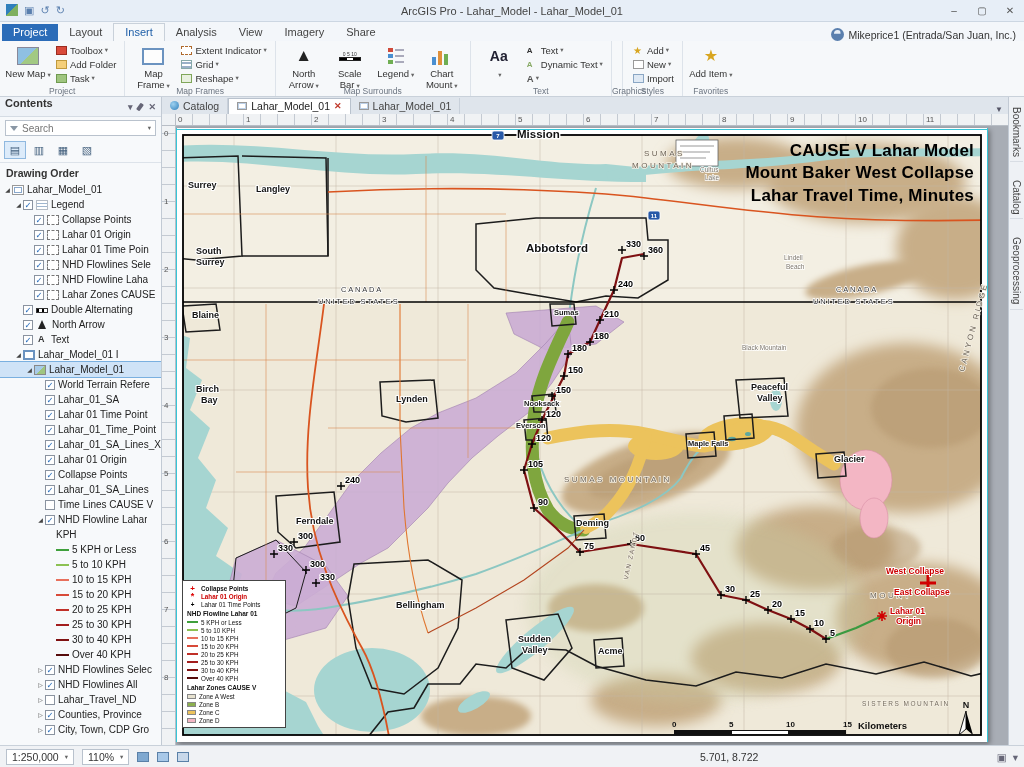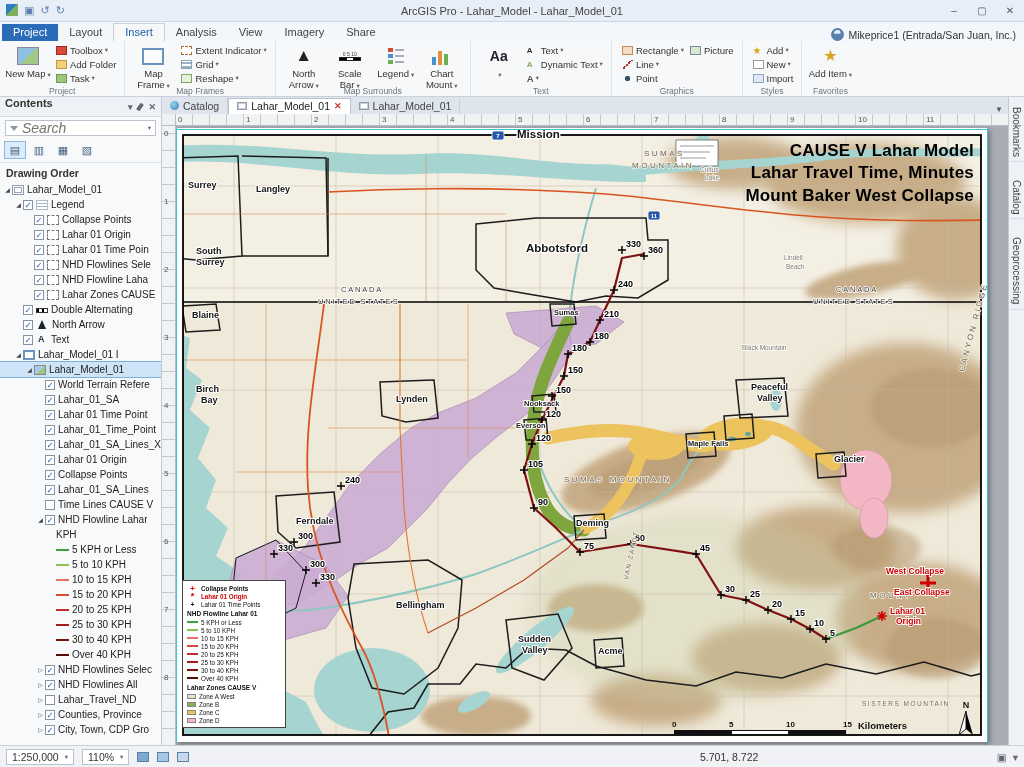--- a/index.html
+++ b/index.html
@@ -58,21 +58,21 @@
   .ic-aa{font-size:14px;font-weight:bold;color:#223;}
   .ic-additem{font-size:16px;color:#d8a520;line-height:18px;}
   
   .contents{position:absolute;left:0;top:97px;width:162px;bottom:22px;background:#f7f9fb;border-right:1px solid #c2cad4;display:flex;flex-direction:column;}
   .phead{height:20px;display:flex;padding:0 5px;font-size:11px;font-weight:bold;color:#333;background:#eef2f7;border-bottom:1px solid #d5dce4;}
   .phead .hicons{margin-left:auto;display:flex;gap:6px;color:#667;font-size:9px;align-items:center;}
   .pin{width:4px;height:8px;background:#667;transform:rotate(35deg);border-radius:1px;}
   .searchrow{padding:3px 5px;}
   .searchbox{height:16px;background:#fff;border:1px solid #b9c2cd;display:flex;align-items:center;padding:0 4px;gap:4px;}
   .funnel{width:0;height:0;border-left:4px solid transparent;border-right:4px solid transparent;border-top:5px solid #8a97a5;}
-  .searchbox input{border:none;outline:none;flex:1;font-size:14px;min-width:0;background:transparent;font-style:italic;}
+  .searchbox input{border:none;outline:none;flex:1;font-size:10px;min-width:0;background:transparent;}
   .ptools{display:flex;gap:2px;padding:2px 4px 3px;border-bottom:1px solid #dde3ea;}
   .ptool{width:22px;height:18px;display:flex;align-items:center;justify-content:center;font-size:11px;color:#44617e;border:1px solid transparent;}
   .ptool.on{background:#dcebfa;border-color:#8fb8df;}
   .sectlab{font-size:10.5px;font-weight:bold;color:#333;padding:4px 6px 2px;}
   .treewrap{flex:1;overflow:hidden;padding-top:1px;}
   .trow{display:flex;align-items:center;height:15px;font-size:10px;color:#222;white-space:nowrap;overflow:hidden;}
   .trow.sel{background:#cfe3f7;outline:1px solid #7ab0e0;}
   .exp{width:9px;font-size:6px;color:#444;text-align:center;flex:none;}
   .cb{width:10px;height:10px;border:1px solid #8a93a0;background:#fff;font-size:8.5px;line-height:8px;color:#2a6fbd;text-align:center;margin:0 3px 0 0;flex:none;}
   .sw{width:13px;height:2px;margin-right:3px;flex:none;}
@@ -306,44 +306,20 @@
         <div class="sbtn">
             <span style="font-weight:bold;color:#555;">A</span>
             <span class="dd">▾</span>
           </div>
       </div>
     </div>
     <div class="gname">Text</div>
   </div>
 
   <div class="rgroup">
-    <div class="grow">
-      <div class="smallcol">
-        <div style="display:flex;">
-          <div class="sbtn">
-              <span class="mini mi-rect"></span>
-              <span>Rectangle</span>
-              <span class="dd">▾</span>
-            </div>
-          <div class="sbtn">
-              <span class="mini mi-pic"></span>
-              <span>Picture</span>
-            </div>
-        </div>
-        <div class="sbtn">
-            <span class="mini mi-line"></span>
-            <span>Line</span>
-            <span class="dd">▾</span>
-          </div>
-        <div class="sbtn">
-            <span class="mini mi-point"></span>
-            <span>Point</span>
-          </div>
-      </div>
-    </div>
     <div class="gname">Graphics</div>
   </div>
 
   <div class="rgroup">
     <div class="grow">
       <div class="smallcol">
         <div class="sbtn">
             <span class="mini mi-addstar">★</span>
             <span>Add</span>
             <span class="dd">▾</span>
@@ -870,22 +846,22 @@
             <text x="710" y="446" class="ml-red">West Collapse</text>
             <text x="718" y="467" class="ml-red">East Collapse</text>
             <text x="714" y="486" class="ml-red">Lahar 01</text>
             <text x="720" y="496" class="ml-red">Origin</text>
           </g>
       </svg>
 
       
       <div class="maptitle">
         <div>CAUSE V Lahar Model</div>
+        <div>Mount Baker West Collapse</div>
         <div>Lahar Travel Time, Minutes</div>
-        <div>Mount Baker West Collapse</div>
       </div>
 
       
       <div class="mlegend">
         <div id="leg-top">
             <div class="lrow">
               <span class="lic" style="color: rgb(221, 0, 0); font-size: 8px;">+</span>
               <span class="leg-b">Collapse Points</span>
             </div>
             <div class="lrow">

